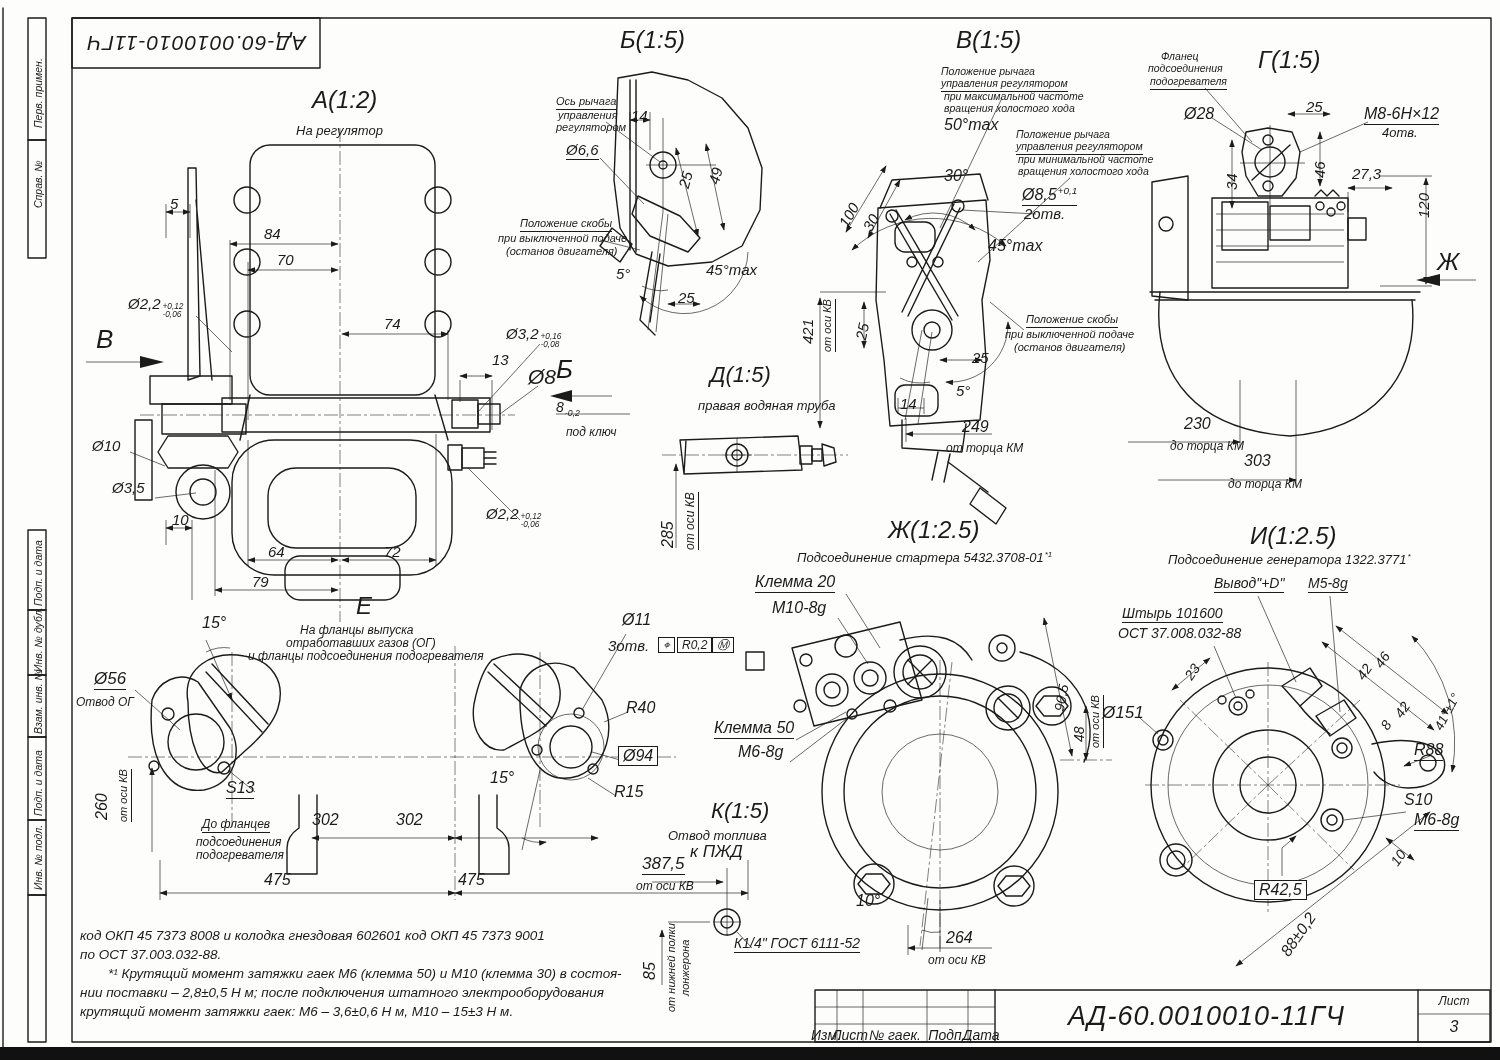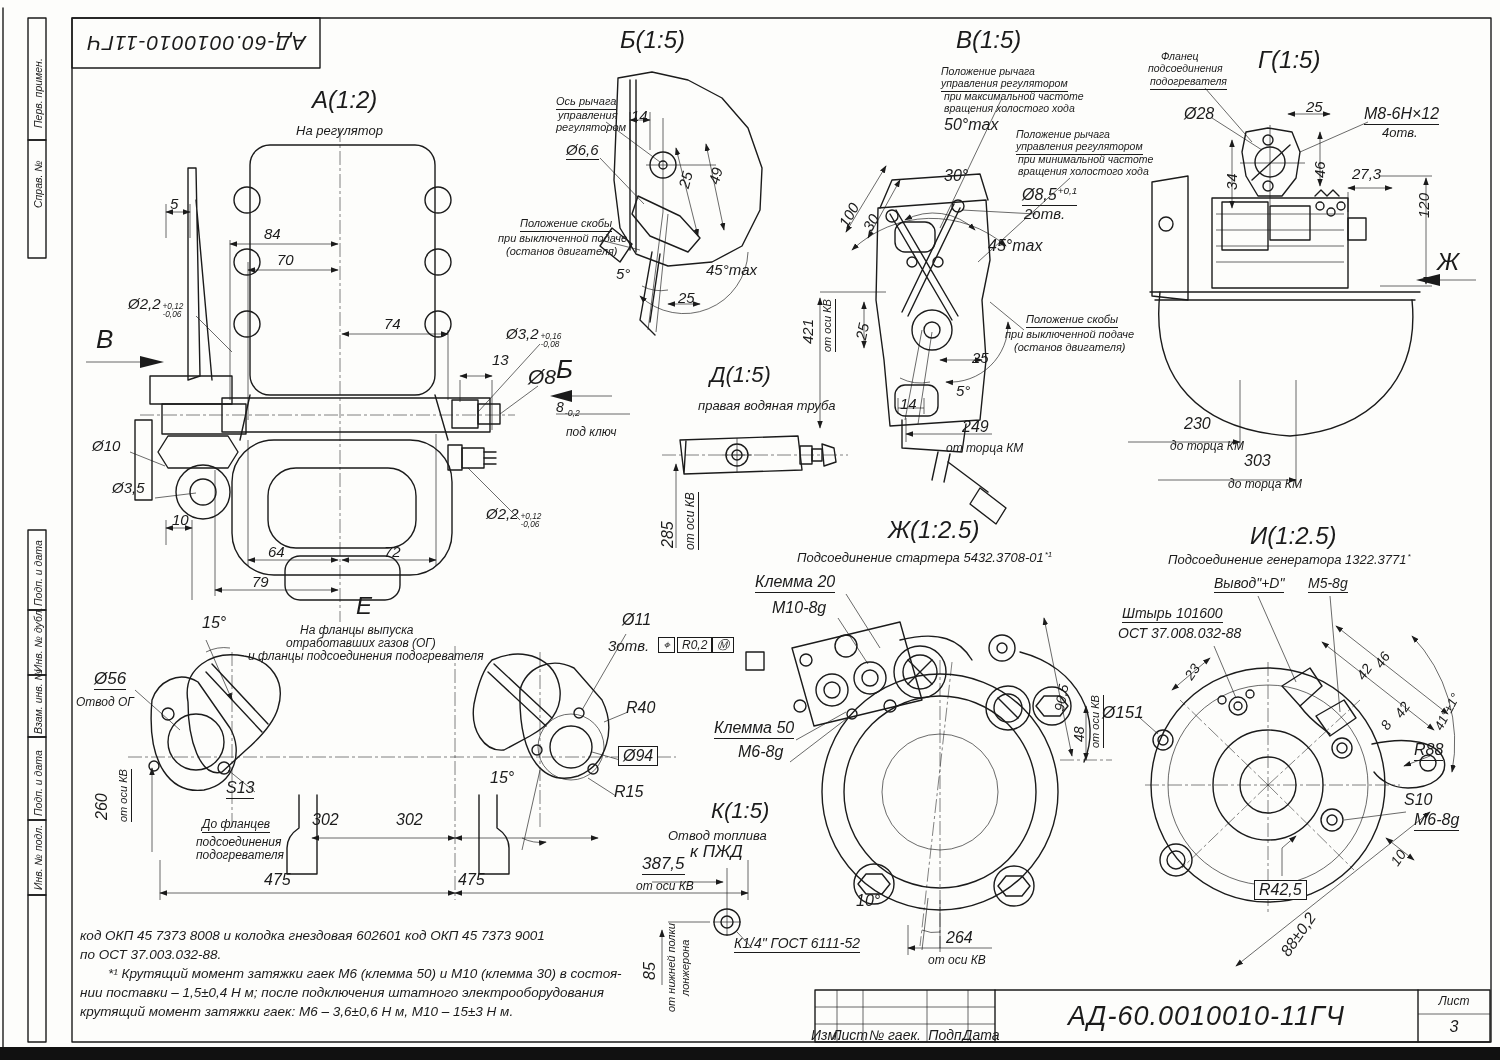--- a/index.html
+++ b/index.html
@@ -521,21 +521,21 @@
       <div class="ann" style="left: 642px; top: 980px; font-size: 16px; transform-origin: 0px 0px; transform: rotate(-90deg);"><span>85</span></div>
       <div class="ann" style="left: 666px; top: 1012px; font-size: 11px; transform-origin: 0px 0px; transform: rotate(-90deg);"><span>от нижней полки</span></div>
       <div class="ann" style="left: 680px; top: 996px; font-size: 11px; transform-origin: 0px 0px; transform: rotate(-90deg);"><span>лонжерона</span></div>
       <div class="ann u" style="left: 734px; top: 936px; font-size: 14px;"><span>К1/4" ГОСТ 6111-52</span></div>
     </div>
 
 <div id="notes">
       <div class="note-line">код ОКП 45 7373 8008 и колодка гнездовая 602601 код ОКП 45 7373 9001</div>
       <div class="note-line">по ОСТ 37.003.032-88.</div>
       <div class="note-line indent">*¹ Крутящий момент затяжки гаек М6 (клемма 50) и М10 (клемма 30) в состоя-</div>
-      <div class="note-line">нии поставки – 1,5±0,4 Н м; после подключения штатного электрооборудования</div>
+      <div class="note-line">нии поставки – 2,8±0,5 Н м; после подключения штатного электрооборудования</div>
       <div class="note-line">крутящий момент затяжки гаек: М6 – 3,6±0,6 Н м, М10 – 15±3 Н м.</div>
     </div>
 
 <div>
   <span class="tbc" style="left:826px;top:1027px">Изм.</span>
   <span class="tbc" style="left:850px;top:1027px">Лист</span>
   <span class="tbc" style="left:895px;top:1027px">№ гаек.</span>
   <span class="tbc" style="left:947px;top:1027px">Подп.</span>
   <span class="tbc" style="left:981px;top:1027px">Дата</span>
   <div id="docnum">АД-60.0010010-11ГЧ</div>

